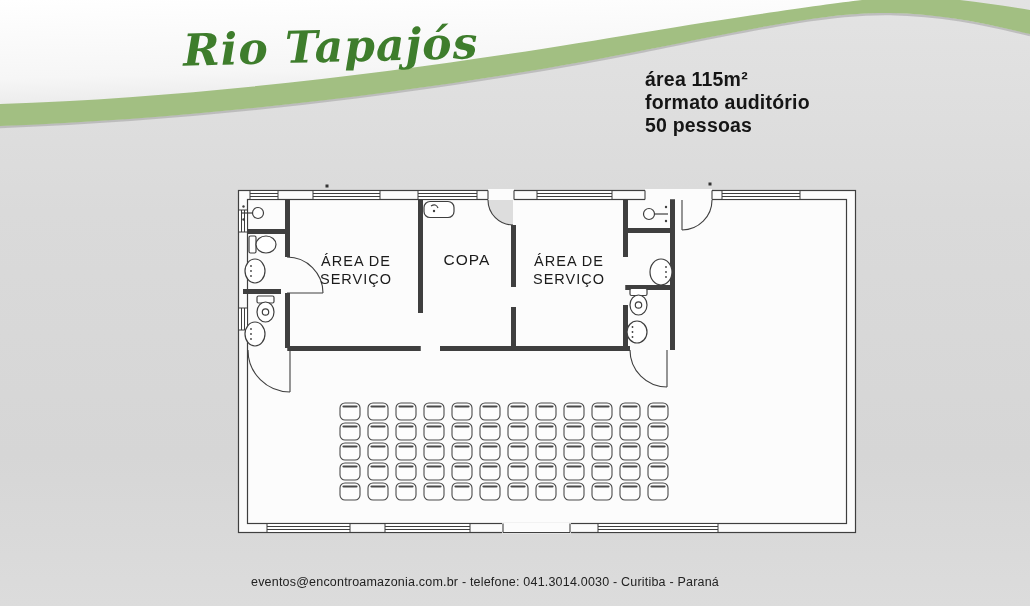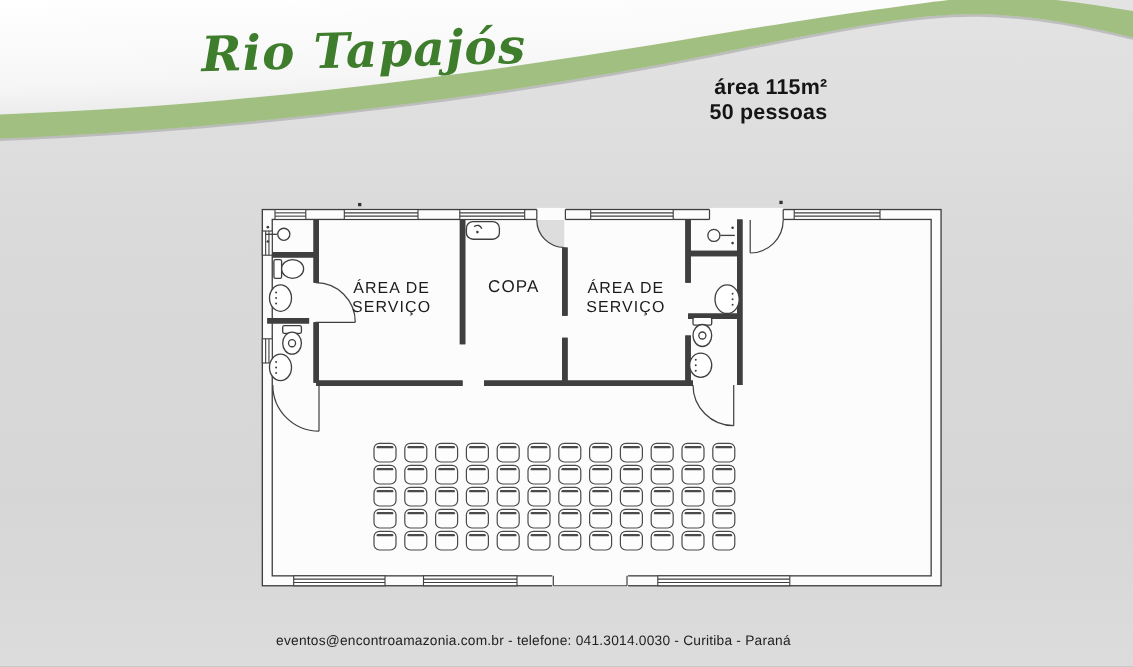--- a/index.html
+++ b/index.html
@@ -12,21 +12,20 @@
   .venue-title{
     position:absolute;left:183px;top:20px;width:360px;
     font-family:"DejaVu Serif",serif;font-style:italic;font-weight:600;
     font-size:44px;color:#3e7d2c;letter-spacing:1px;transform:rotate(-1.5deg);
     white-space:nowrap;
   }
   .info-block{
     position:absolute;left:645px;top:68px;
     font-size:19.5px;font-weight:bold;color:#151515;line-height:23px;
     letter-spacing:.2px;
-    text-align:right;
   }
   .footer{
     position:absolute;left:-30px;top:575px;width:1030px;text-align:center;
     font-size:12.5px;color:#222;letter-spacing:.2px;
   }
   .plan-label{
     font-family:"Liberation Sans",sans-serif;font-size:14.5px;fill:#1b1b1b;
     letter-spacing:1px;text-anchor:middle;
   }
 </style>
@@ -460,17 +459,18 @@
             <path d="M651.5,486.5 H664.5" stroke="#4a4a4a" stroke-width="2.2" stroke-linecap="round" fill="none"></path>
           </g>
         </g>
     </g>
   </svg>
 
   <div class="venue-title">Rio Tapajós</div>
 
   <div class="info-block">
     <div>área 115m²</div>
+    <div>formato auditório</div>
     <div>50 pessoas</div>
   </div>
 
   <div class="footer">eventos@encontroamazonia.com.br - telefone: 041.3014.0030 - Curitiba - Paraná</div>
 </div>
 
 </body></html>

